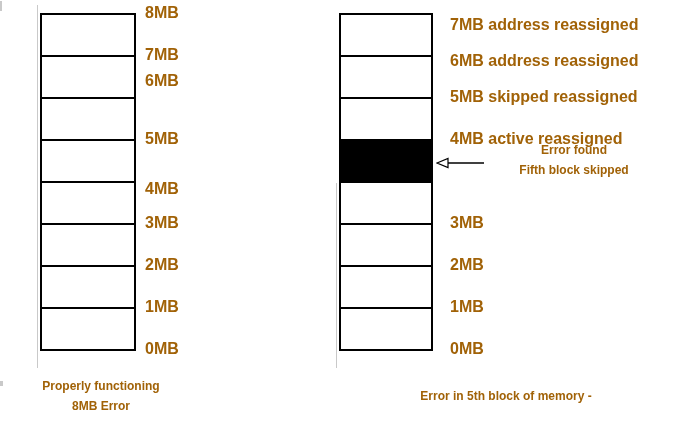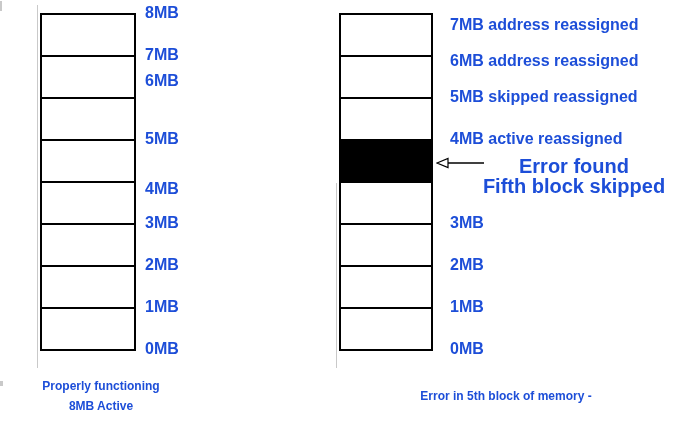--- a/index.html
+++ b/index.html
@@ -3,21 +3,21 @@
 <meta charset="utf-8">
 <style>
   html, body { margin: 0; padding: 0; background: #ffffff; }
   .canvas {
     position: relative;
     width: 686px;
     height: 438px;
     background: #ffffff;
     font-family: "Liberation Sans", sans-serif;
     font-weight: bold;
-    color: #1d4ed8;
+    color: #a16207;
     overflow: hidden;
   }
   .mem-stack {
     position: absolute;
     top: 13px;
     border: 2px solid #000000;
     background: #ffffff;
     box-sizing: content-box;
   }
   .stack-left  { left: 40px;  width: 92px; }
@@ -45,24 +45,24 @@
     text-align: center;
     font-size: 12px;
     line-height: 20px;
     white-space: nowrap;
   }
   .caption-left  { left: 101px; top: 396px; }
   .caption-right { left: 506px; top: 396px; }
   .error-note {
     position: absolute;
     left: 574px;
-    top: 176px;
+    top: 160px;
     transform: translate(-50%, -50%);
     text-align: center;
-    font-size: 20px;
+    font-size: 12px;
     line-height: 20px;
     white-space: nowrap;
   }
   .arrow-svg {
     position: absolute;
     left: 436px;
     top: 157px;
   }
   .guide {
     position: absolute;
@@ -103,21 +103,21 @@
     <div class="scale-label" style="top:126px">5MB</div>
     <div class="scale-label" style="top:176px">4MB</div>
     <div class="scale-label" style="top:210px">3MB</div>
     <div class="scale-label" style="top:252px">2MB</div>
     <div class="scale-label" style="top:294px">1MB</div>
     <div class="scale-label" style="top:336px">0MB</div>
   </div>
 
   <div class="caption caption-left">
     <div>Properly functioning</div>
-    <div>8MB Active</div>
+    <div>8MB Error</div>
   </div>
 
   <div class="mem-stack stack-right">
     <div class="mem-cell normal"></div>
     <div class="mem-cell normal"></div>
     <div class="mem-cell normal"></div>
     <div class="mem-cell filled"></div>
     <div class="mem-cell normal"></div>
     <div class="mem-cell normal"></div>
     <div class="mem-cell normal"></div>

